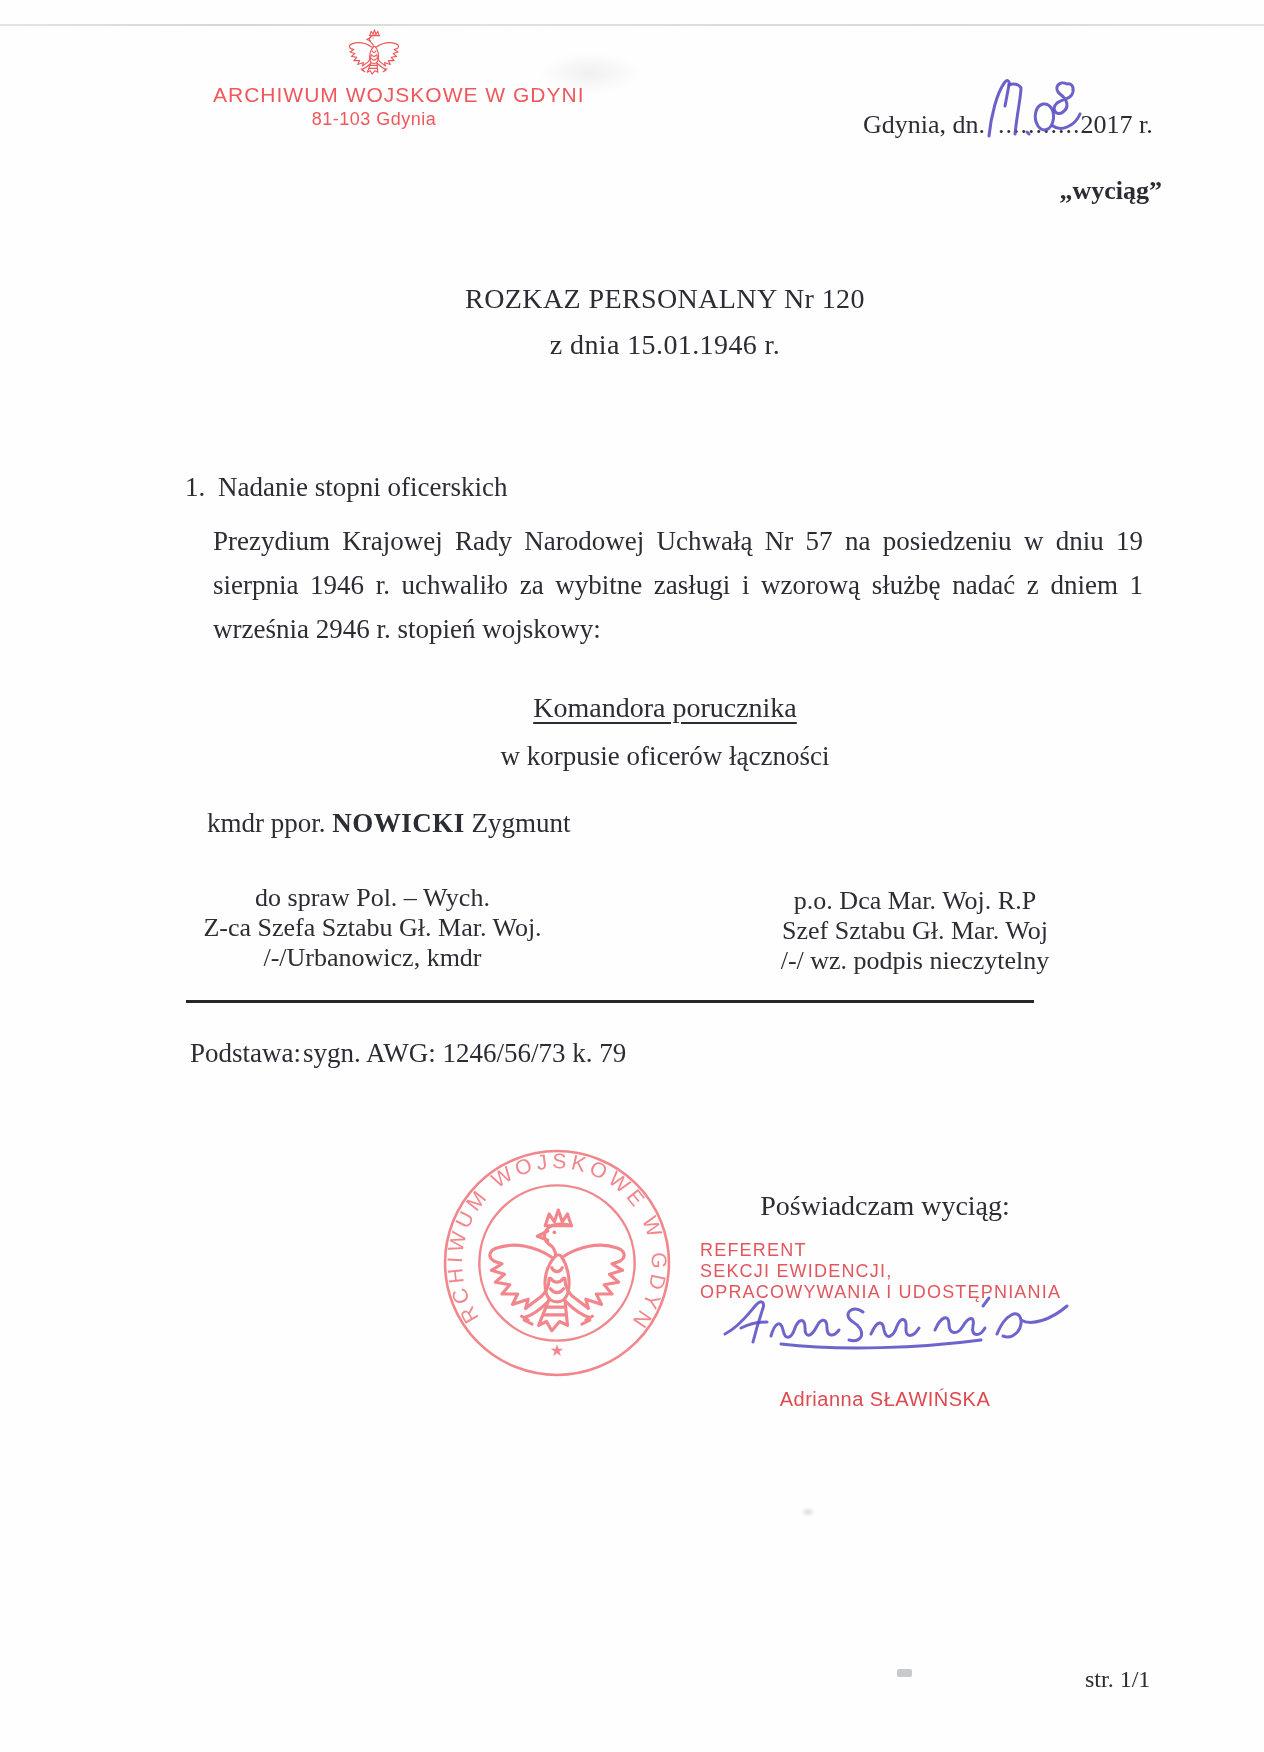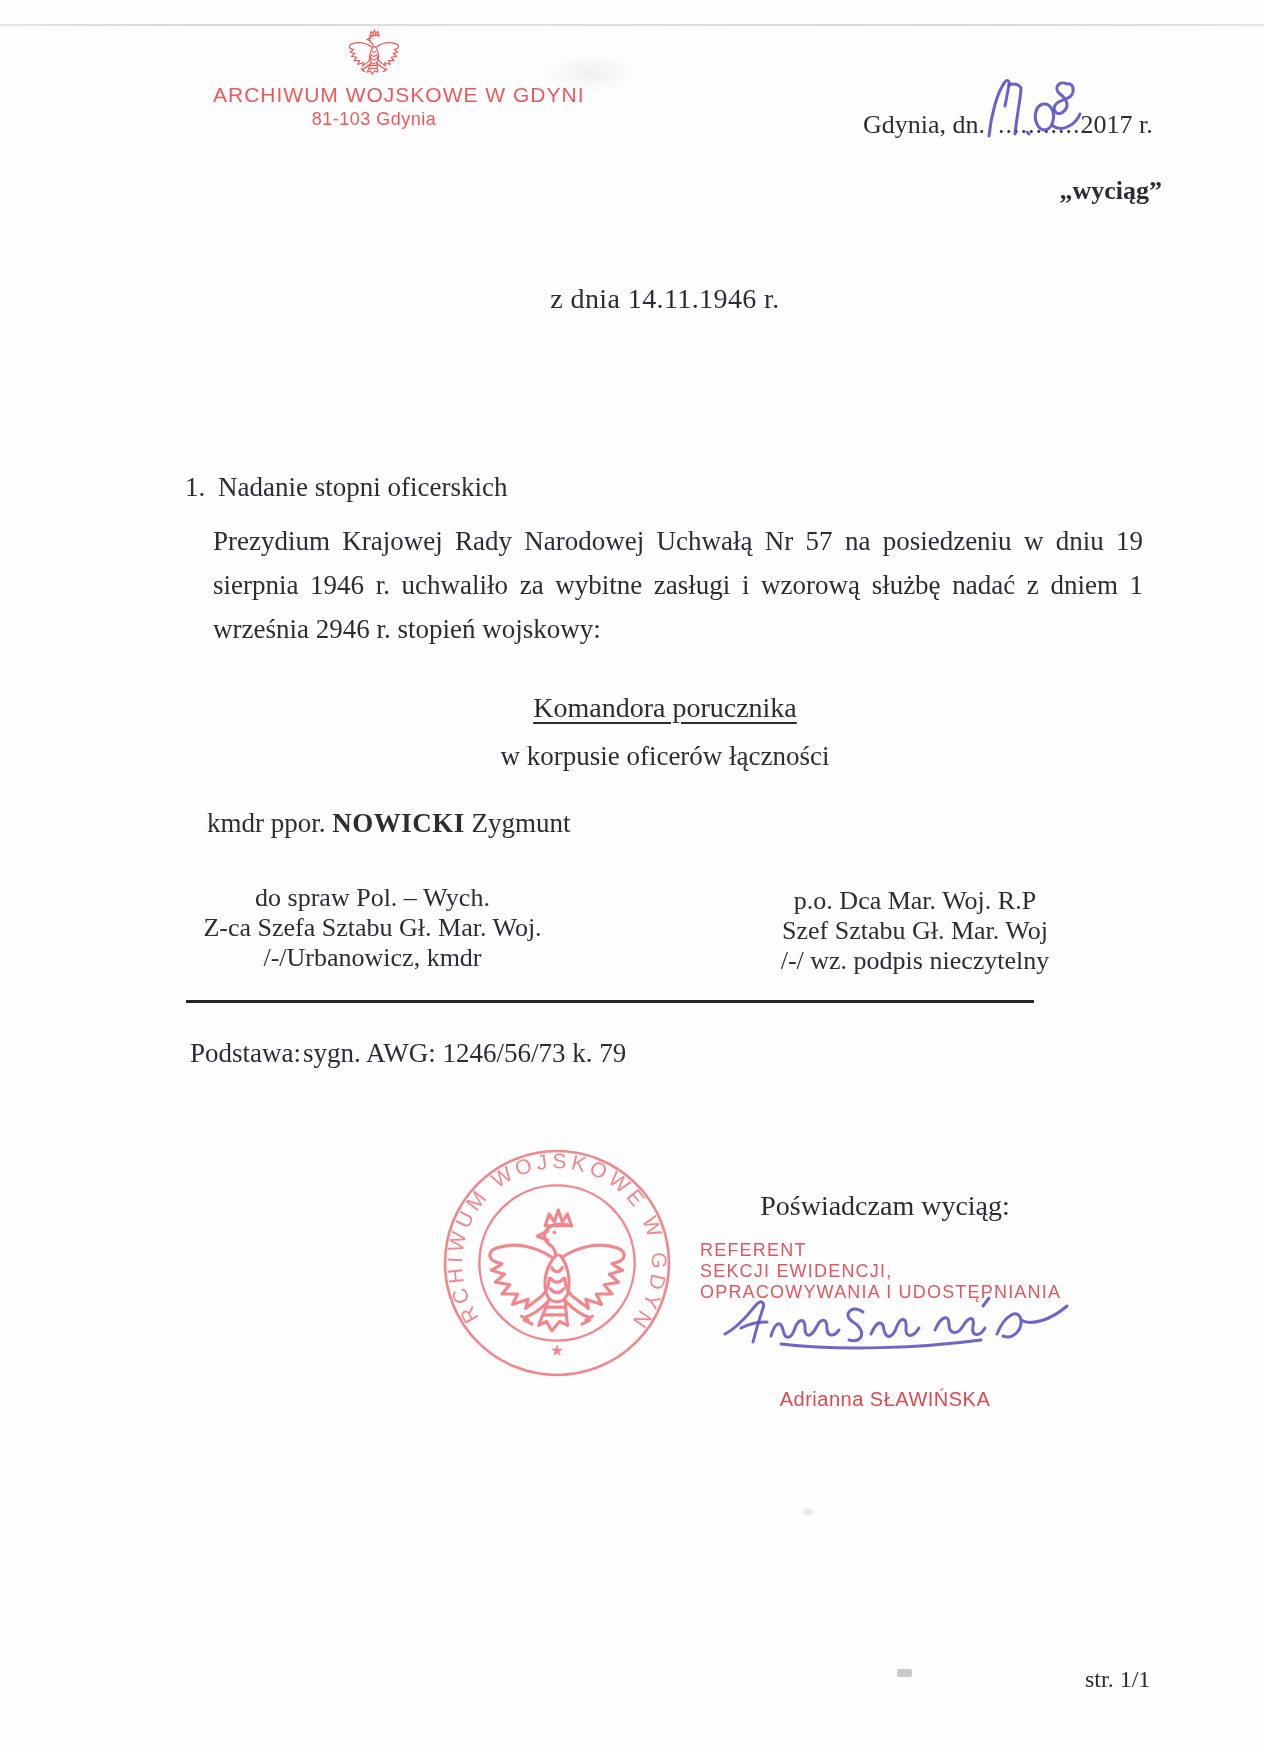--- a/index.html
+++ b/index.html
@@ -123,21 +123,22 @@
     <path d="M34,11 C38,9 44,10 46,14 C46,22 42,40 40,60"></path>
     <path d="M52,58 l2,2"></path>
     <path d="M68,30 C60,32 58,44 63,52 C68,59 76,56 78,47 C80,38 76,29 68,30"></path>
     <path d="M92,10 C84,6 78,14 85,20 C92,25 95,33 88,38 C81,43 76,35 82,29 C88,24 96,26 98,18 C99,12 96,9 92,10"></path>
     <path d="M78,52 C86,58 100,52 105,40"></path>
   </svg>
 
   <div class="excerpt">„wyciąg”</div>
 
   <div class="title-block">
-    <div>z dnia 14.11.1946 r.</div>
+    <div>ROZKAZ PERSONALNY Nr 120</div>
+    <div>z dnia 15.01.1946 r.</div>
   </div>
 
   <div class="section">
     <div class="sec-head">
       <span class="sec-num">1.</span>
       <span>Nadanie stopni oficerskich</span>
     </div>
     <div class="sec-body">Prezydium Krajowej Rady Narodowej Uchwałą Nr 57 na posiedzeniu w dniu 19 sierpnia 1946 r. uchwaliło za wybitne zasługi i wzorową służbę nadać z dniem 1 września 2946 r. stopień wojskowy:</div>
   </div>
 

